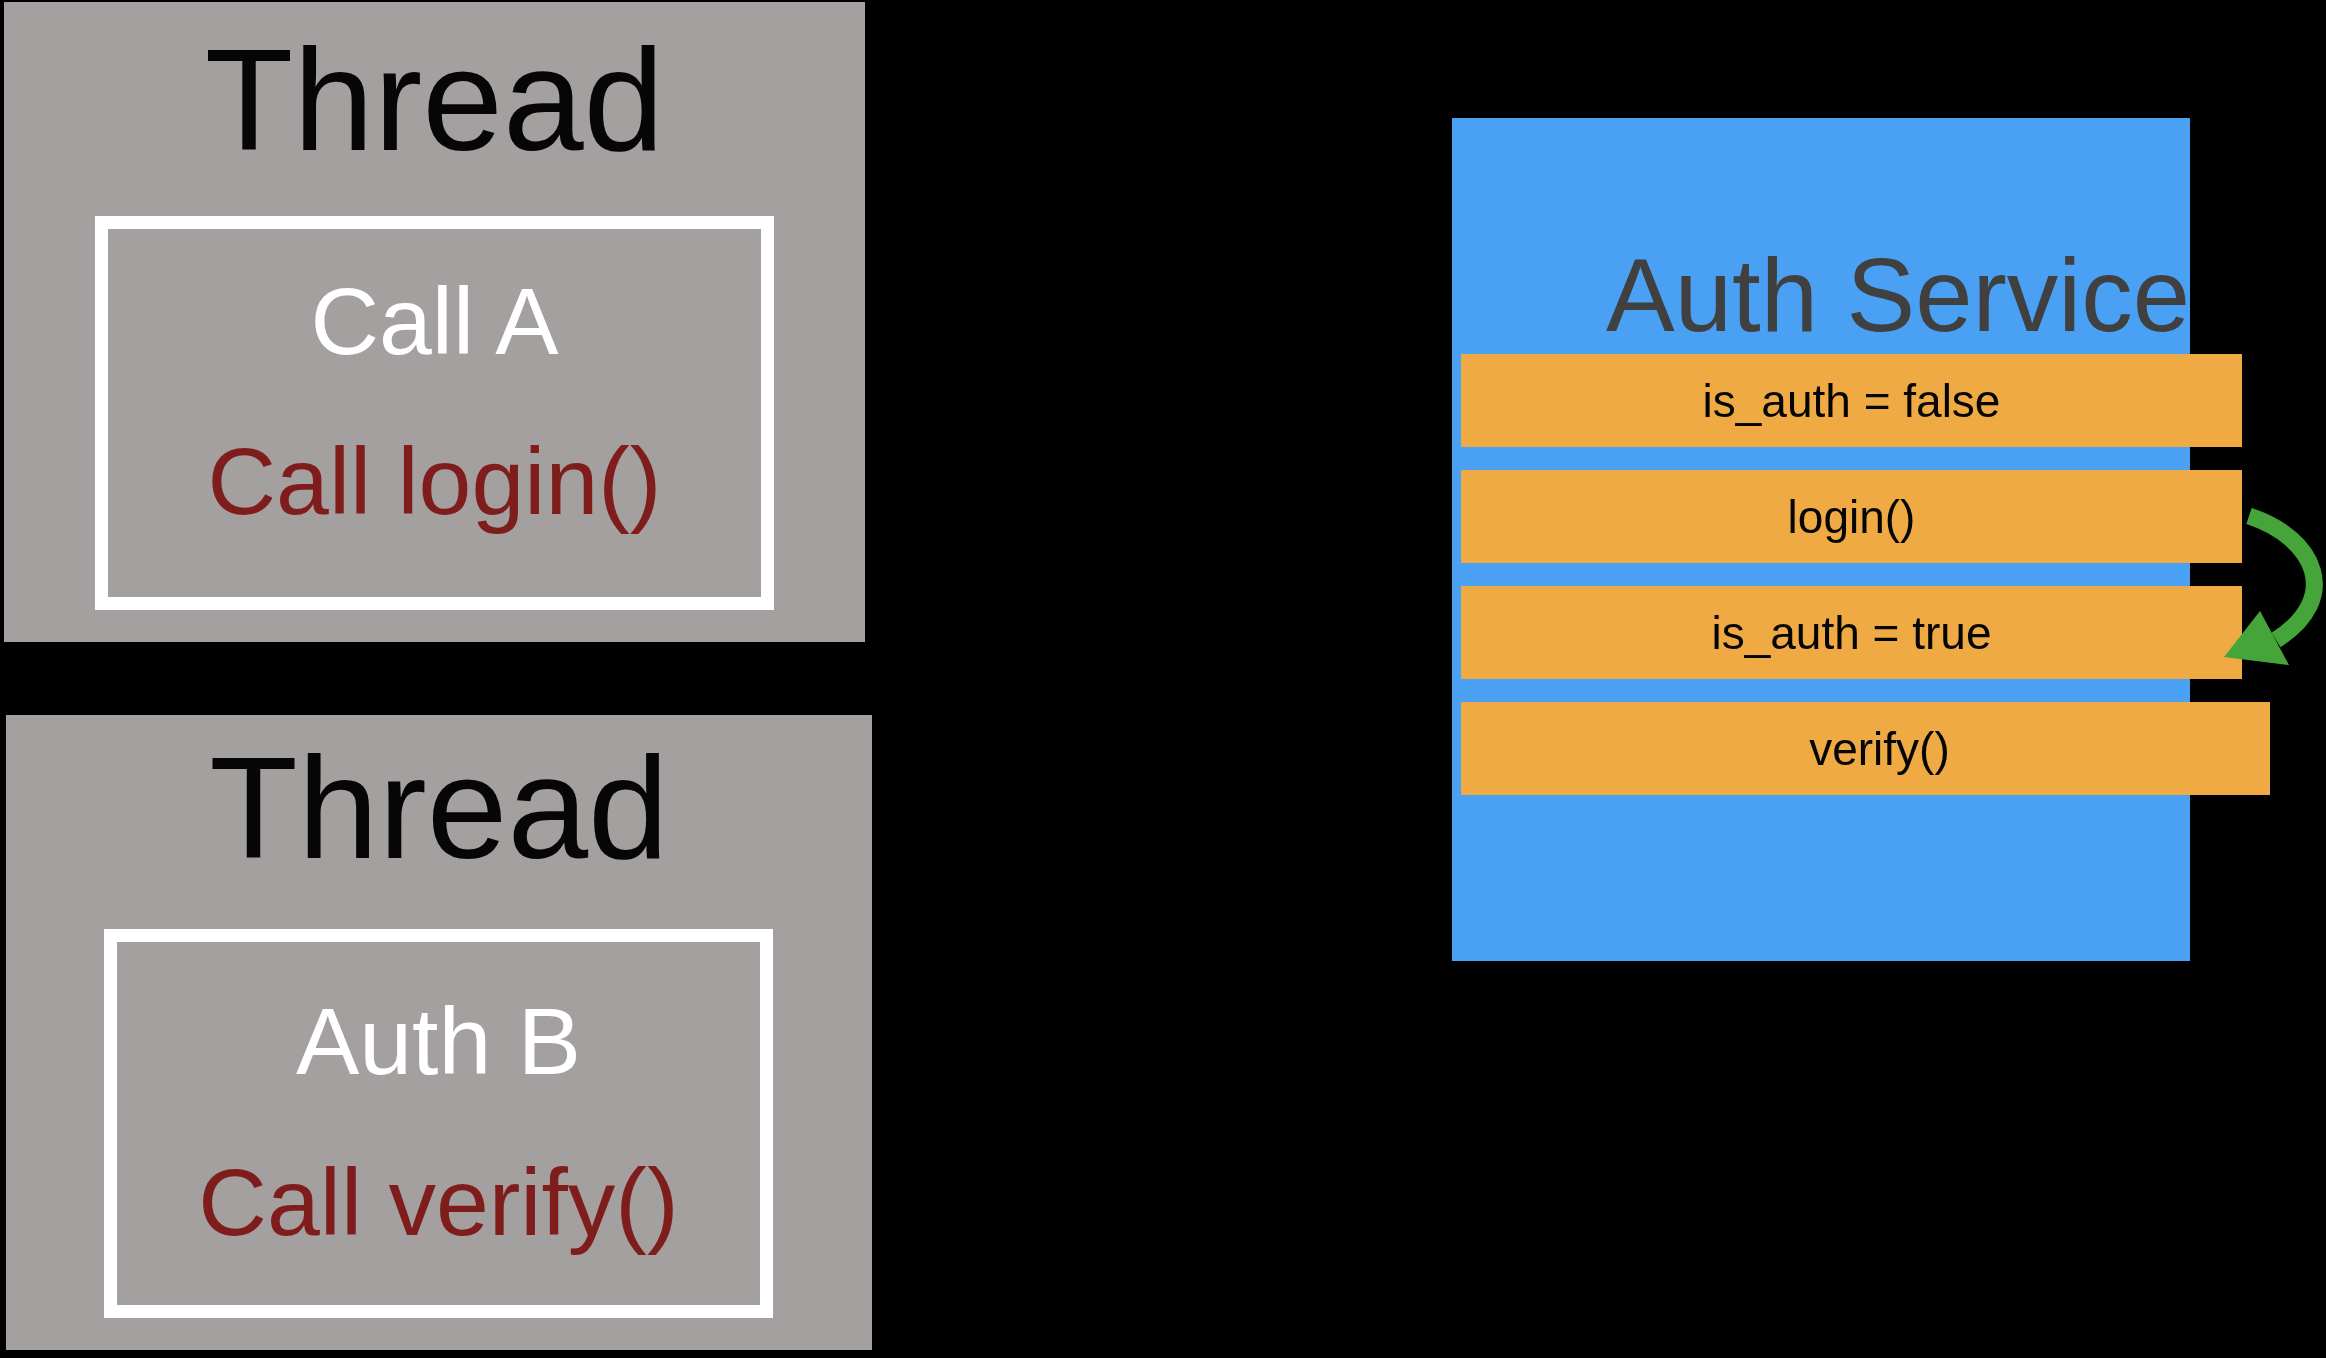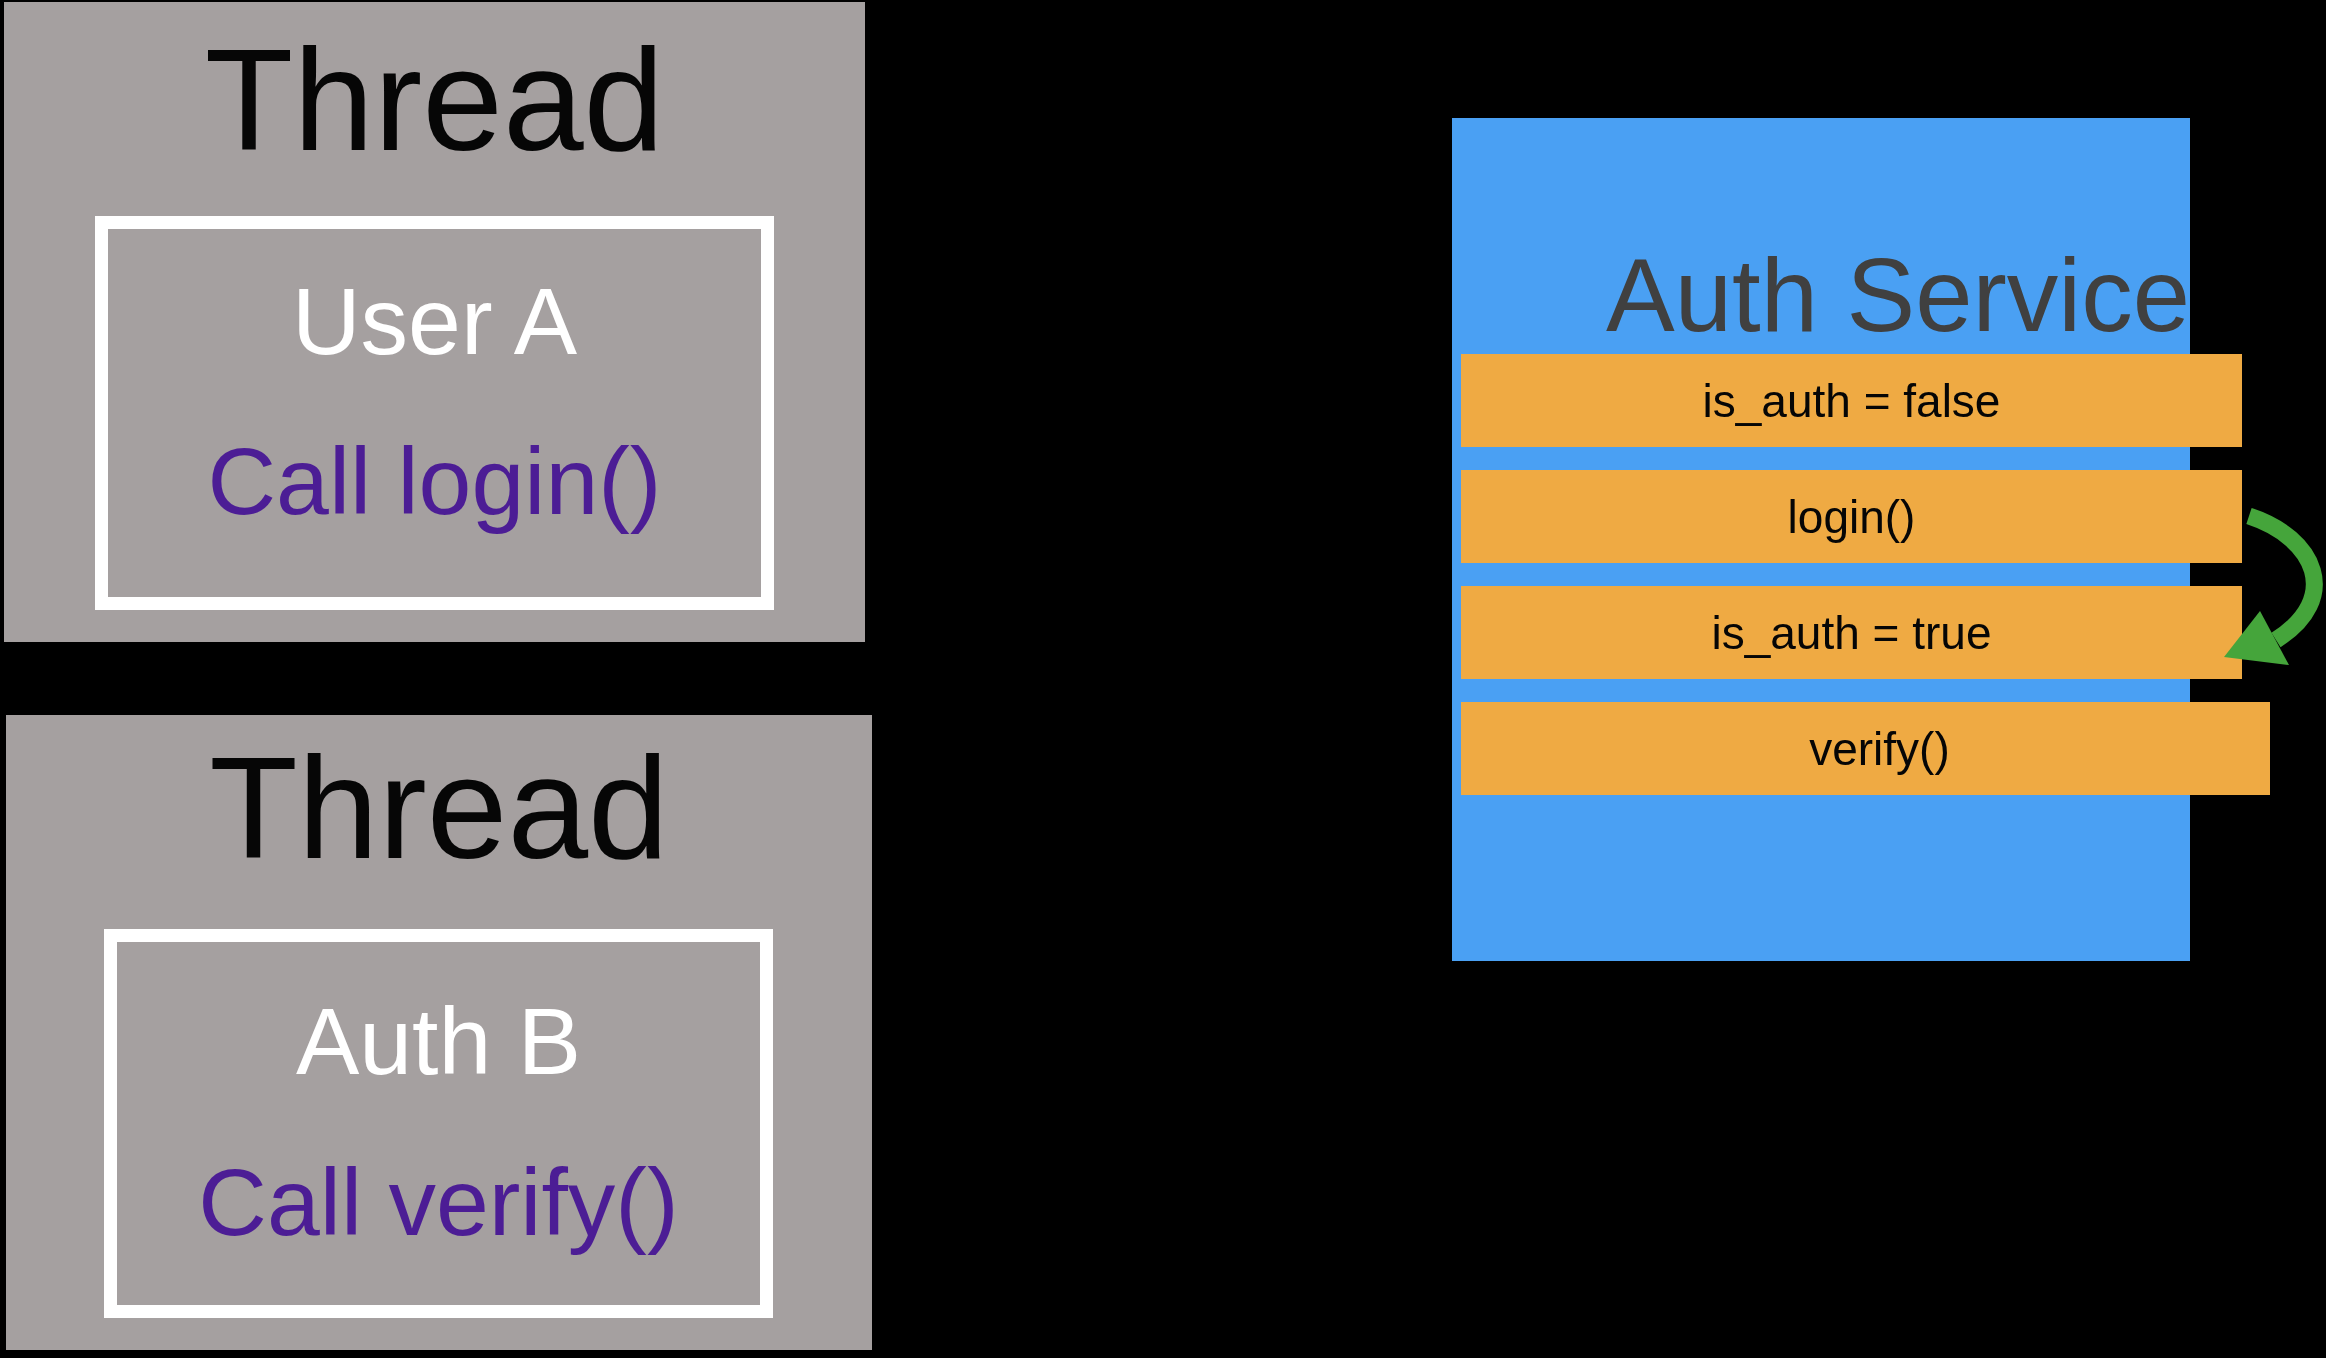--- a/index.html
+++ b/index.html
@@ -41,21 +41,21 @@
   .thread-2 .user-box { left: 98px; top: 214px; width: 669px; height: 389px; }
 
   .user-label, .action-label {
     position: absolute;
     left: 0; width: 100%;
     text-align: center;
     font-size: 95px;
     line-height: 1;
   }
   .user-label  { color: #ffffff; }
-  .action-label{ color: #4c1d95; }
+  .action-label{ color: #7f1d1d; }
   .thread-1 .user-label   { top: 45px; }
   .thread-1 .action-label { top: 205px; }
   .thread-2 .user-label   { top: 52px; }
   .thread-2 .action-label { top: 213px; }
 
   
   .service {
     position: absolute;
     left: 1452px; top: 118px;
     width: 738px; height: 843px;
@@ -95,21 +95,21 @@
   }
 </style>
 </head>
 <body>
 
 <div class="canvas">
 
   <div class="thread thread-1">
     <div class="thread-title">Thread</div>
     <div class="user-box">
-      <div class="user-label">User A</div>
+      <div class="user-label">Call A</div>
       <div class="action-label">Call login()</div>
     </div>
   </div>
 
   <div class="thread thread-2">
     <div class="thread-title">Thread</div>
     <div class="user-box">
       <div class="user-label">Auth B</div>
       <div class="action-label">Call verify()</div>
     </div>

